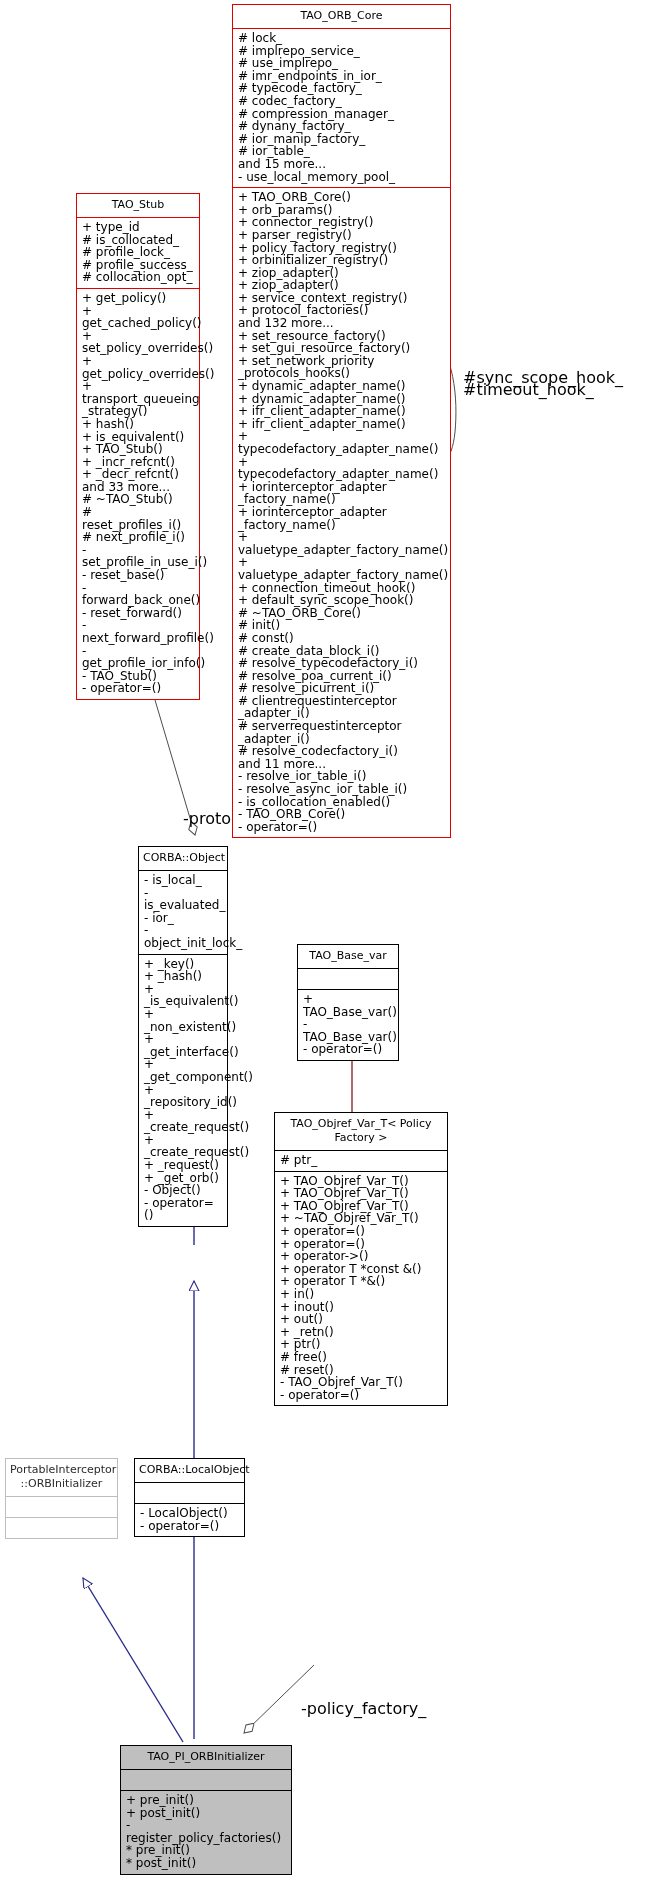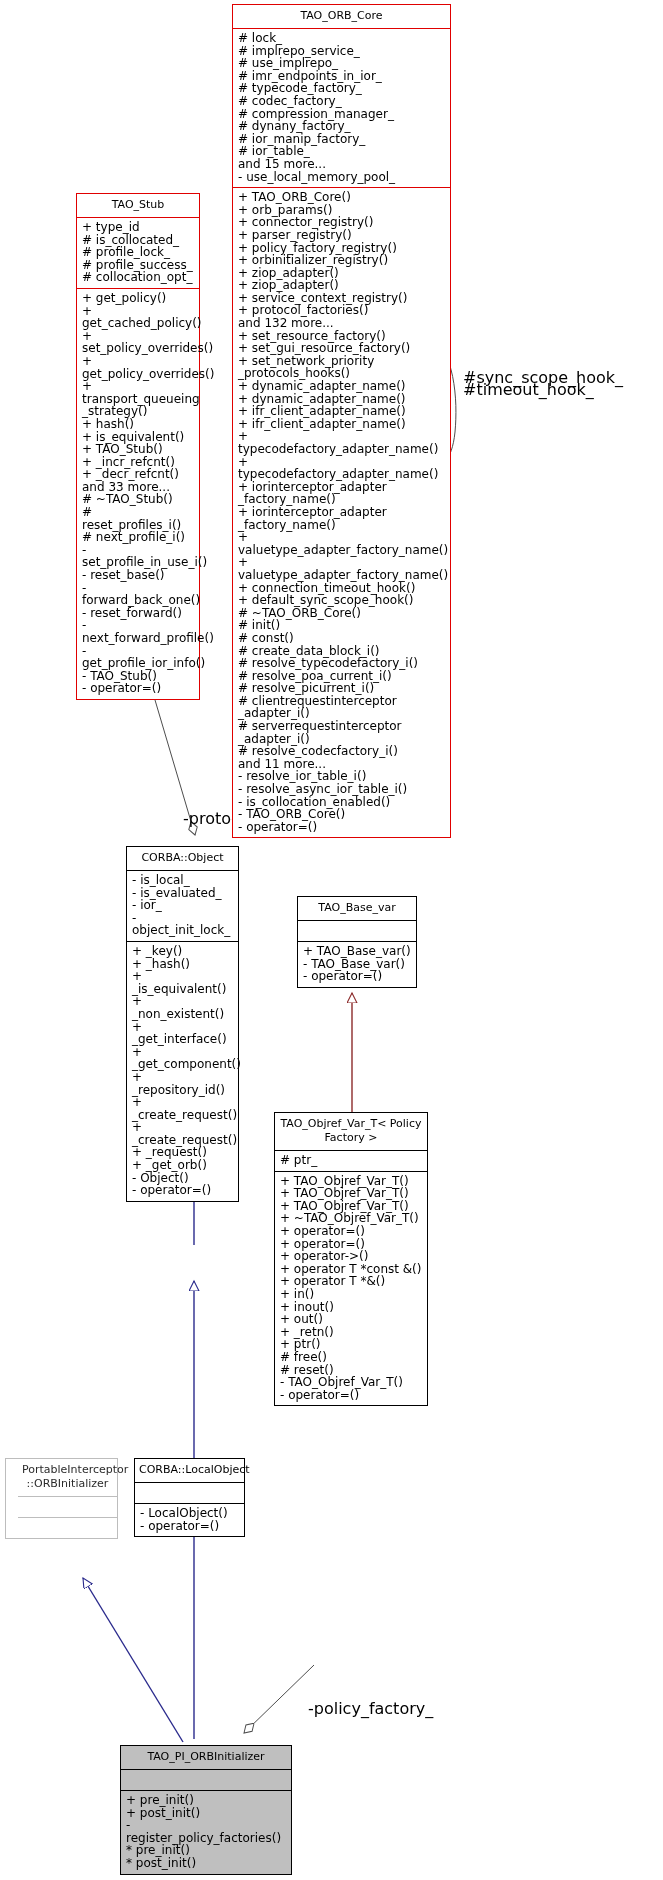--- a/index.html
+++ b/index.html
@@ -85,21 +85,21 @@
     <path d="M183,1742 L83,1578" fill="none" stroke="#2a2a8c" stroke-width="1.4" marker-end="url(#arrowBlue)"></path>
 
      TAO_PI_ORBInitializer (aggregation) --&gt;
     <path d="M314,1665 L244,1733" fill="none" stroke="#4d4d4d" stroke-width="1" marker-end="url(#diamond)"></path>
   </svg>
 
   <div class="edge-label" style="left:463px;top:372px;">#sync_scope_hook_
 #timeout_hook_</div>
   <div class="edge-label" style="left:183px;top:813px;">-protocol_proxy_</div>
   <div class="edge-label" style="left:272px;top:813px;">-orb_core_</div>
-  <div class="edge-label" style="left:308px;top:1703px;">-policy_factory_</div>
+  <div class="edge-label" style="left:301px;top:1703px;">-policy_factory_</div>
 
   <div class="node red" style="left:232px;top:4px;width:219px;">
     <div class="title">TAO_ORB_Core</div>
     <div class="sep"></div>
     <div class="compartment">
         <div># lock_</div>
         <div># implrepo_service_</div>
         <div># use_implrepo_</div>
         <div># imr_endpoints_in_ior_</div>
         <div># typecode_factory_</div>
@@ -194,21 +194,21 @@
         <div>- reset_base()</div>
         <div>- forward_back_one()</div>
         <div>- reset_forward()</div>
         <div>- next_forward_profile()</div>
         <div>- get_profile_ior_info()</div>
         <div>- TAO_Stub()</div>
         <div>- operator=()</div>
       </div>
   </div>
 
-  <div class="node blk" style="left:126px;top:846px;width:113px;">
+  <div class="node blk" style="left:138px;top:846px;width:90px;">
     <div class="title">CORBA::Object</div>
     <div class="sep"></div>
     <div class="compartment">
         <div>- is_local_</div>
         <div>- is_evaluated_</div>
         <div>- ior_</div>
         <div>- object_init_lock_</div>
       </div>
     <div class="sep"></div>
     <div class="compartment">
@@ -221,33 +221,33 @@
         <div>+ _repository_id()</div>
         <div>+ _create_request()</div>
         <div>+ _create_request()</div>
         <div>+ _request()</div>
         <div>+ _get_orb()</div>
         <div>- Object()</div>
         <div>- operator=()</div>
       </div>
   </div>
 
-  <div class="node blk" style="left:297px;top:896px;width:120px;">
+  <div class="node blk" style="left:297px;top:944px;width:102px;">
     <div class="title">TAO_Base_var</div>
     <div class="sep"></div>
     <div class="compartment empty"></div>
     <div class="sep"></div>
     <div class="compartment">
         <div>+ TAO_Base_var()</div>
         <div>- TAO_Base_var()</div>
         <div>- operator=()</div>
       </div>
   </div>
 
-  <div class="node blk" style="left:274px;top:1112px;width:154px;">
+  <div class="node blk" style="left:274px;top:1112px;width:174px;">
     <div class="title">TAO_Objref_Var_T&lt; Policy
 Factory &gt;</div>
     <div class="sep"></div>
     <div class="compartment">
         <div># ptr_</div>
       </div>
     <div class="sep"></div>
     <div class="compartment">
         <div>+ TAO_Objref_Var_T()</div>
         <div>+ TAO_Objref_Var_T()</div>
@@ -263,21 +263,21 @@
         <div>+ out()</div>
         <div>+ _retn()</div>
         <div>+ ptr()</div>
         <div># free()</div>
         <div># reset()</div>
         <div>- TAO_Objref_Var_T()</div>
         <div>- operator=()</div>
       </div>
   </div>
 
-  <div class="node grey" style="left:5px;top:1458px;width:113px;padding-left:12px;">
+  <div class="node grey" style="left:5px;top:1458px;width:113px;">
     <div class="title">PortableInterceptor
 ::ORBInitializer</div>
     <div class="sep"></div>
     <div class="compartment empty"></div>
     <div class="sep"></div>
     <div class="compartment empty"></div>
   </div>
 
   <div class="node blk" style="left:134px;top:1458px;width:111px;">
     <div class="title">CORBA::LocalObject</div>

